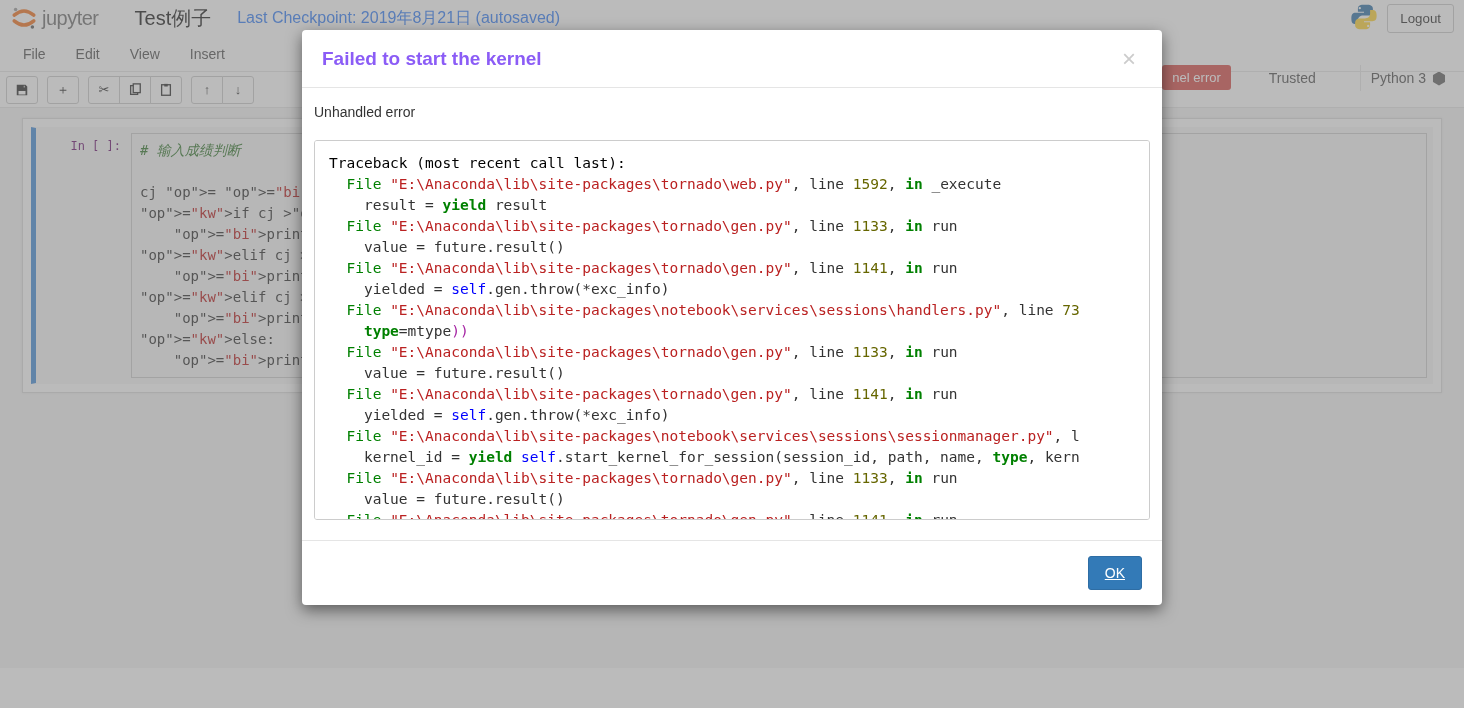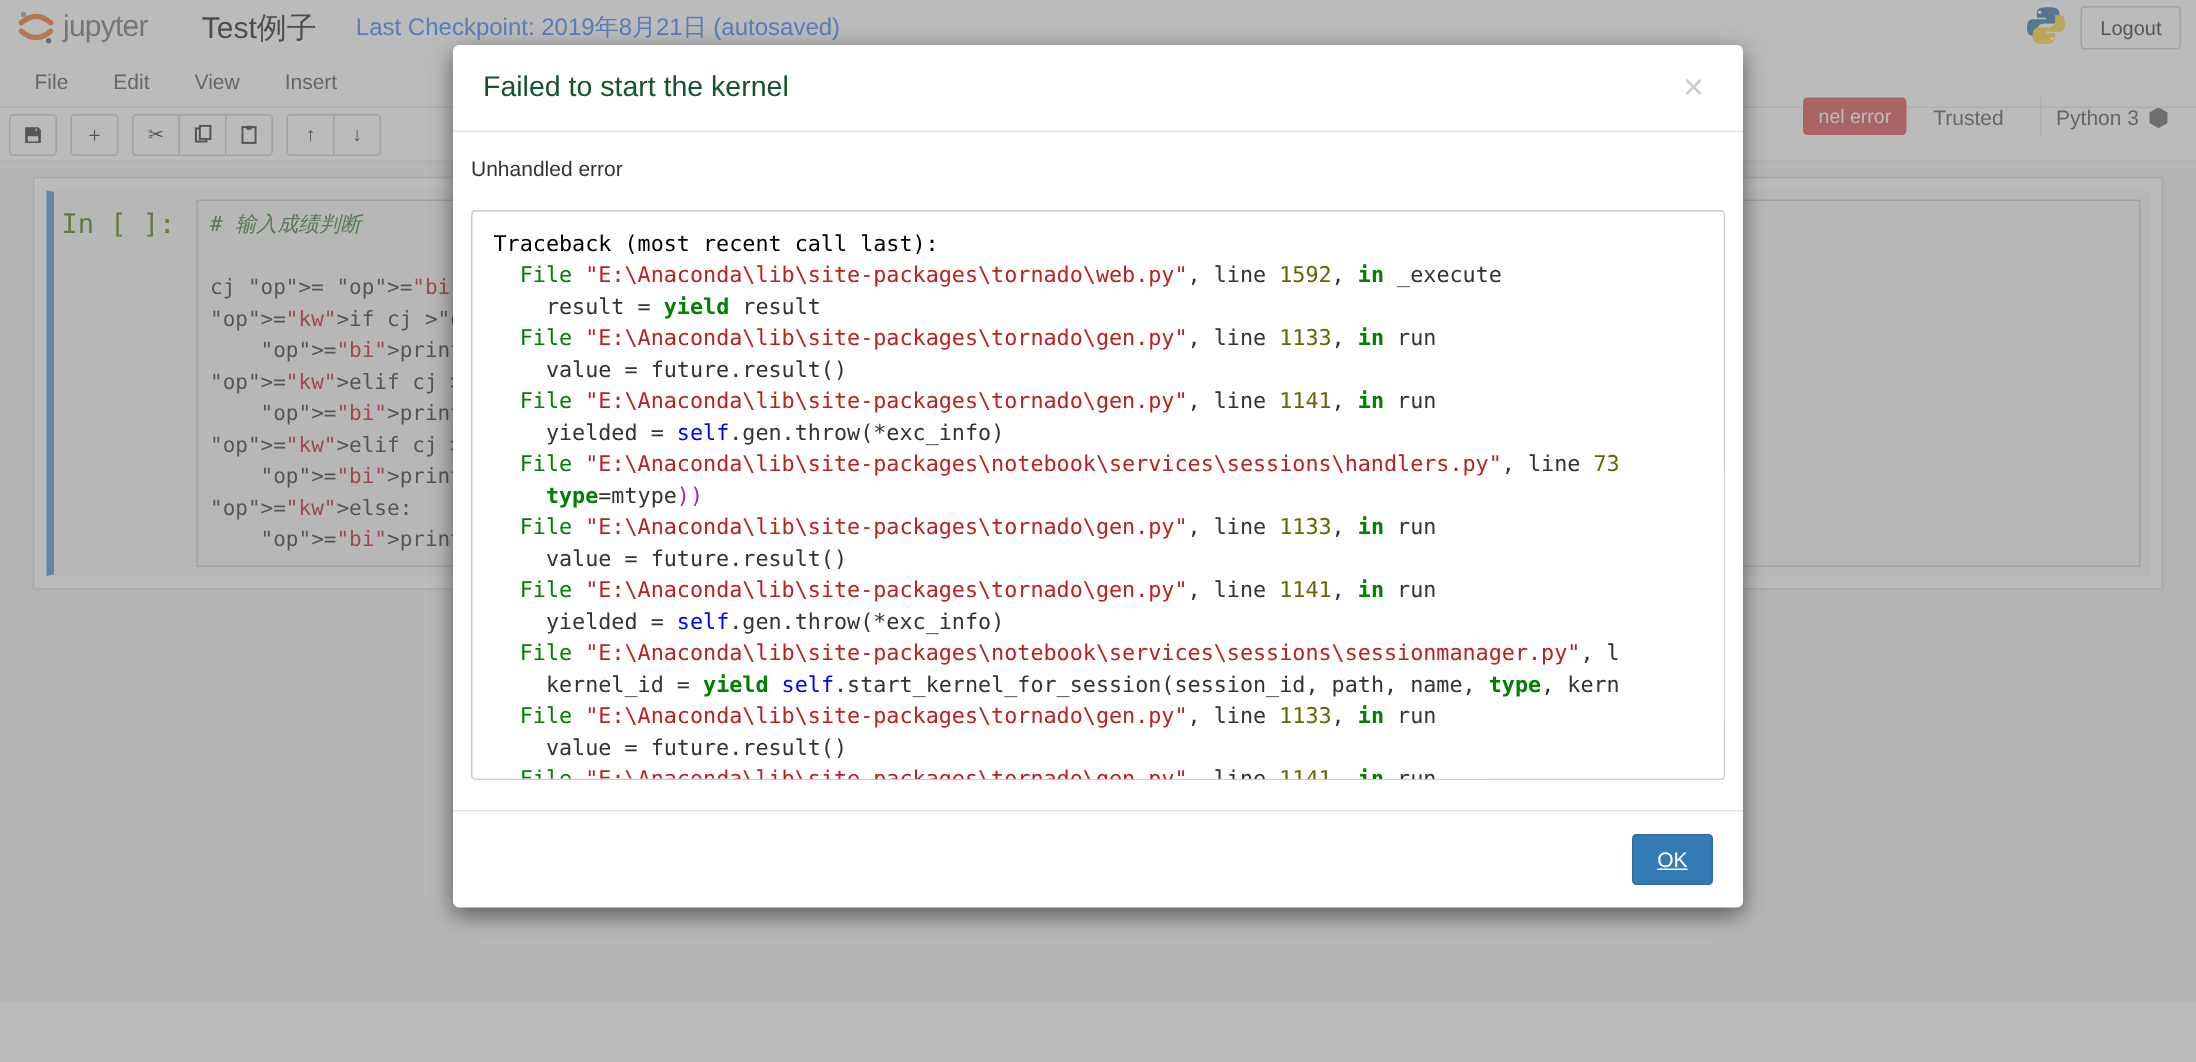--- a/index.html
+++ b/index.html
@@ -70,21 +70,21 @@
 }
 .menu-item {
   padding: 8px 15px;
   color: #555;
   cursor: pointer;
 }
 .menubar-right {
   margin-left: auto;
   display: flex;
   align-items: center;
-  gap: 8px;
+  gap: 28px;
   margin-top: 48px;
 }
 .kernel-error {
   background: #d9534f;
   color: #fff;
   padding: 5px 10px;
   border-radius: 3px;
   font-size: 13px;
 }
 .trusted {
@@ -147,23 +147,24 @@
 .cell {
   display: flex;
   border: 1px solid transparent;
   border-left: 5px solid #4a90d9;
   padding: 5px;
   background: #f7f7f7;
 }
 .prompt {
   min-width: 90px;
   font-family: monospace;
-  color: #4d7c0f;
+  color: #701a75;
+  text-align: right;
   padding: 6px 10px 6px 0;
-  font-size: 18px;
+  font-size: 12px;
 }
 .code-area {
   flex: 1;
   background: #f7f7f7;
   border: 1px solid #cfcfcf;
   padding: 6px 8px;
   font-family: "Consolas","Monaco",monospace;
   font-size: 14px;
   line-height: 1.5;
   white-space: pre;
@@ -192,22 +193,22 @@
 }
 .modal-header {
   padding: 16px 20px 15px;
   border-bottom: 1px solid #e5e5e5;
   display: flex;
   align-items: center;
   justify-content: space-between;
 }
 .modal-title {
   font-size: 19px;
-  font-weight: 400;
-  color: #14532d;
+  font-weight: 700;
+  color: #8b5cf6;
 }
 .modal-close {
   font-size: 24px;
   color: #ccc;
   line-height: 1;
   border: none;
   background: none;
   cursor: pointer;
 }
 .modal-body {

